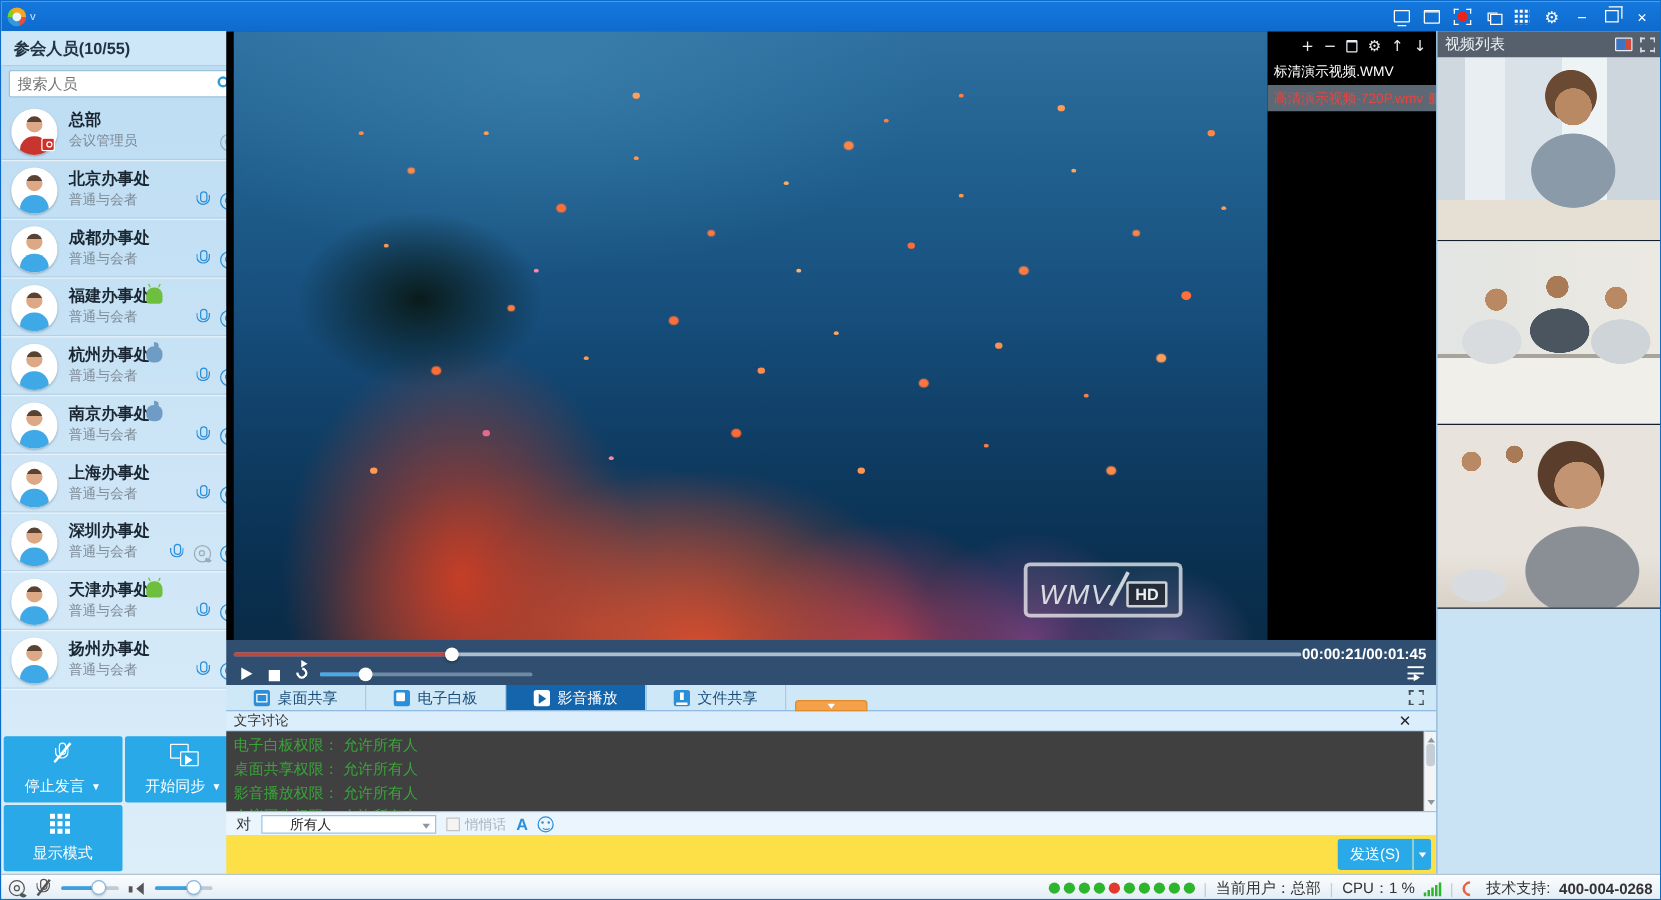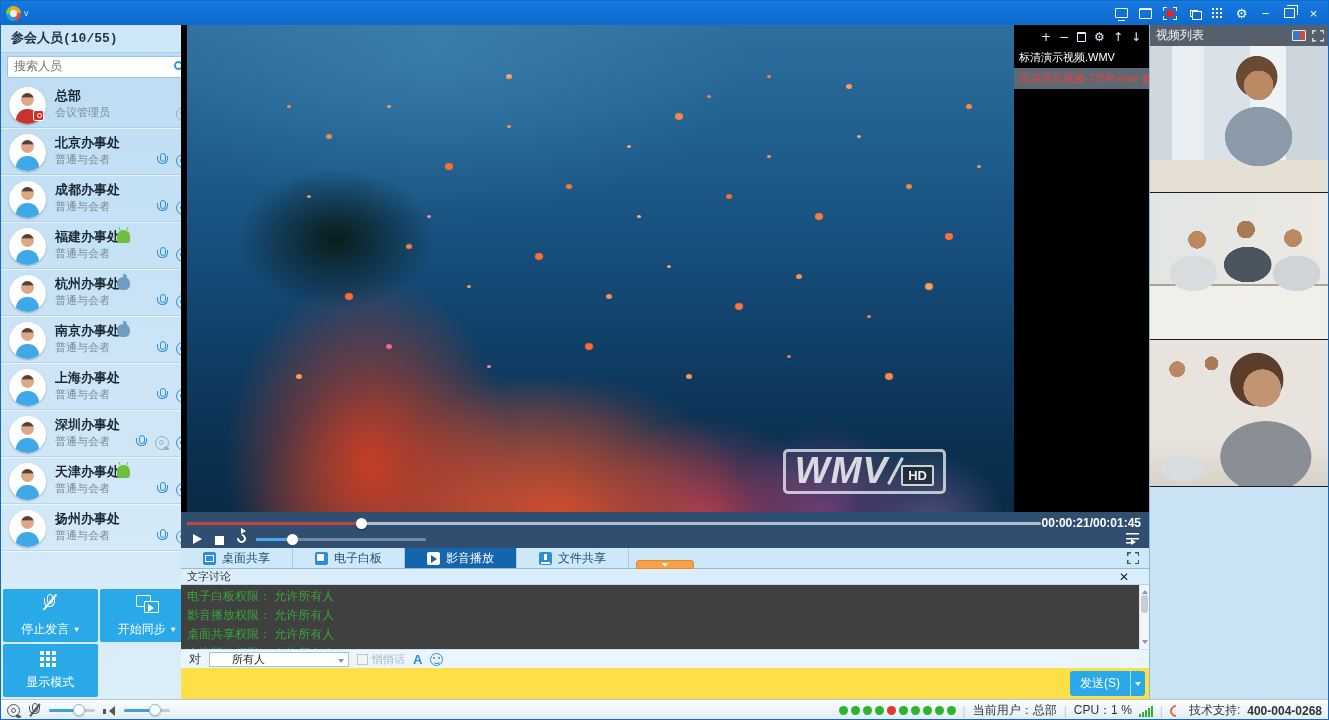--- a/index.html
+++ b/index.html
@@ -25,21 +25,21 @@
       linear-gradient(#fff,#fff) left bottom/4px 1px no-repeat, linear-gradient(#fff,#fff) left bottom/1px 4px no-repeat,
       linear-gradient(#fff,#fff) right bottom/4px 1px no-repeat, linear-gradient(#fff,#fff) right bottom/1px 4px no-repeat; }
   .i-net { width:8px; height:7px; border:1px solid #fff; }
   .i-net::after { content:''; position:absolute; left:7px; top:6px; width:8px; height:7px; border:1px solid #fff; background:#0f6bce; }
   .i-dither { width:13px; height:13px; background-image:radial-gradient(#fff 40%, transparent 42%); background-size:4px 4px; }
   .i-text { font-size:13px; line-height:1; }
   .i-restore { width:11px; height:10px; border:1px solid #fff; position:relative; }
   .i-restore::after { content:''; position:absolute; left:2px; top:-4px; width:10px; height:9px; border:1px solid #fff; border-bottom:none; border-left:none; }
 
   
-  .left { position:absolute; left:0; top:24px; width:196px; height:674px; background:linear-gradient(180deg,#bcdcf2,#cfe6f7 60%,#dceef9); border-right:1px solid #8fb8d8; display:flex; flex-direction:column;font-family:Liberation Mono, monospace; }
+  .left { position:absolute; left:0; top:24px; width:196px; height:674px; background:linear-gradient(180deg,#bcdcf2,#cfe6f7 60%,#dceef9); border-right:1px solid #8fb8d8; display:flex; flex-direction:column; }
   .phead { height:28px; line-height:28px; padding-left:10px; font-size:13px; font-weight:bold; color:#223344; background:#cde7f8; border-bottom:1px solid #aacde8; }
   .psearch { height:28px; padding:3px 6px; }
   .psearch .sbox { position:relative; height:22px; background:#fff; border:1px solid #9cc3e0; border-radius:2px; }
   .psearch input { width:140px; height:20px; border:none; outline:none; background:transparent; font-size:12px; color:#333; padding-left:6px; font-family:inherit; }
   .i-search { position:absolute; right:6px; top:4px; width:9px; height:9px; border:2px solid #2a9fd8; border-radius:50%; }
   .i-search::after { content:''; position:absolute; left:7px; top:7px; width:5px; height:2px; background:#2a9fd8; transform:rotate(45deg); border-radius:1px; }
   .plist { flex:1; overflow:hidden; padding-top:1px; }
   .prow { position:relative; height:47px; border-bottom:1px solid rgba(255,255,255,.55); box-shadow:inset 0 -1px 0 rgba(140,180,210,.35); }
   .avatar { position:absolute; left:8px; top:5px; width:37px; height:37px; border-radius:50%; background:#fff; box-shadow:0 1px 2px rgba(0,0,0,.25); overflow:hidden; }
   .avatar::before { content:''; position:absolute; left:12px; top:6px; width:13px; height:13px; border-radius:50%; background:linear-gradient(#5a4232 34%, #dca886 35%); }
@@ -103,21 +103,21 @@
       360px 140px 1px 1px #ff7a40,420px 100px 0 0 #ffab62,470px 70px 1px 2px #ff8646,520px 150px 0 1px #ff6b35,
       560px 110px 0 0 #ff9350,610px 170px 1px 2px #ff7c42,650px 90px 0 0 #ffa55e,700px 140px 1px 1px #ff8648,
       740px 190px 0 2px #ff6f3a,770px 120px 0 0 #ff9954,200px 200px 1px 1px #ff8046,260px 240px 0 0 #ff9a58,
       330px 210px 1px 2px #ff7038,400px 250px 0 1px #ff8c4c,460px 220px 0 0 #ffa462,530px 260px 1px 2px #ff763e,
       590px 230px 0 1px #ff8f50,660px 270px 0 0 #ff7f44,720px 240px 1px 2px #ffa058,180px 300px 0 1px #e86a8a,
       280px 320px 0 0 #ff85a5,380px 300px 1px 2px #ff6b35,480px 330px 0 1px #ff9550,580px 310px 0 0 #ff7a40,
       680px 330px 1px 2px #ff8a4a,100px 150px 0 0 #ff9350,140px 250px 1px 2px #ff7038,80px 60px 0 0 #ff8a4a,
       640px 40px 0 1px #ff9a58,560px 30px 0 0 #ff8046,300px 30px 0 1px #ffa05a,220px 170px 0 0 #ff85a5,
       760px 60px 0 1px #ff8646,500px 50px 0 0 #ff7c42,90px 330px 0 1px #ff9954,430px 170px 0 0 #ffb36b; }
   .wm { position:absolute; right:68px; bottom:18px; display:flex; align-items:flex-end; border:3px solid rgba(255,255,255,.75); border-radius:5px; padding:3px 9px 5px; background:rgba(130,130,130,.12); opacity:.92; }
-  .wm-text { color:rgba(255,255,255,.88); font-size:37px; font-weight:bold; font-style:italic; letter-spacing:1px; line-height:.85; }
+  .wm-text { color:rgba(255,255,255,.88); font-size:22px; font-weight:normal; font-style:italic; letter-spacing:1px; line-height:.85; }
   .wm-slash { width:3px; height:30px; background:rgba(255,255,255,.85); transform:rotate(28deg); margin:0 4px 0 6px; }
   .wm-badge { color:#fff; background:rgba(35,35,35,.65); border:2px solid rgba(255,255,255,.85); font-size:13px; font-weight:bold; padding:1px 5px; border-radius:2px; }
 
   .playlist { position:absolute; right:0; top:0; width:135px; height:487px; color:#fff; }
   .pl-tools { display:flex; justify-content:flex-end; gap:8px; padding:6px 8px 4px; align-items:center; color:#e8eef4; }
   .pl-tools .g { font-size:12px; line-height:1; cursor:pointer; font-family:"DejaVu Sans",sans-serif; }
   .i-trash { position:relative; width:9px; height:10px; border:1px solid #e8eef4; border-top:2px solid #e8eef4; border-radius:1px; cursor:pointer; }
   .pl-item { font-size:11px; padding:3px 5px; white-space:nowrap; overflow:hidden; cursor:pointer; }
   .pl-item.sel { background:#5c6874; color:#e8453f; display:flex; justify-content:space-between; align-items:center; }
   .pl-del { color:#e8453f; font-size:10px; margin-left:4px; cursor:pointer; }
@@ -477,22 +477,22 @@
       <span class="i-expand"></span>
     </div>
 
     <div class="chat-header">
       <span>文字讨论</span>
       <span class="chat-close">✕</span>
     </div>
 
     <div class="chat-body">
       <p class="msg">电子白板权限： 允许所有人</p>
+      <p class="msg">桌面共享权限： 允许所有人</p>
       <p class="msg">影音播放权限： 允许所有人</p>
-      <p class="msg">桌面共享权限： 允许所有人</p>
       <p class="msg">会议同步权限： 允许所有人</p>
       <div class="chat-scroll">
         <span class="cs-up"></span>
         <span class="cs-thumb"></span>
         <span class="cs-dn"></span>
       </div>
     </div>
 
     <div class="chat-toolbar">
       <span>对</span>

